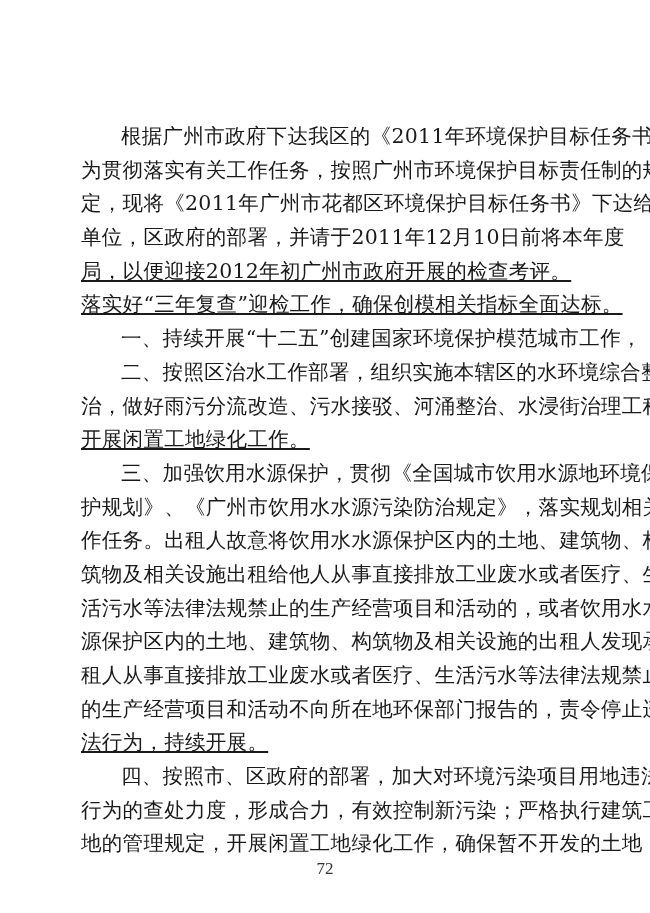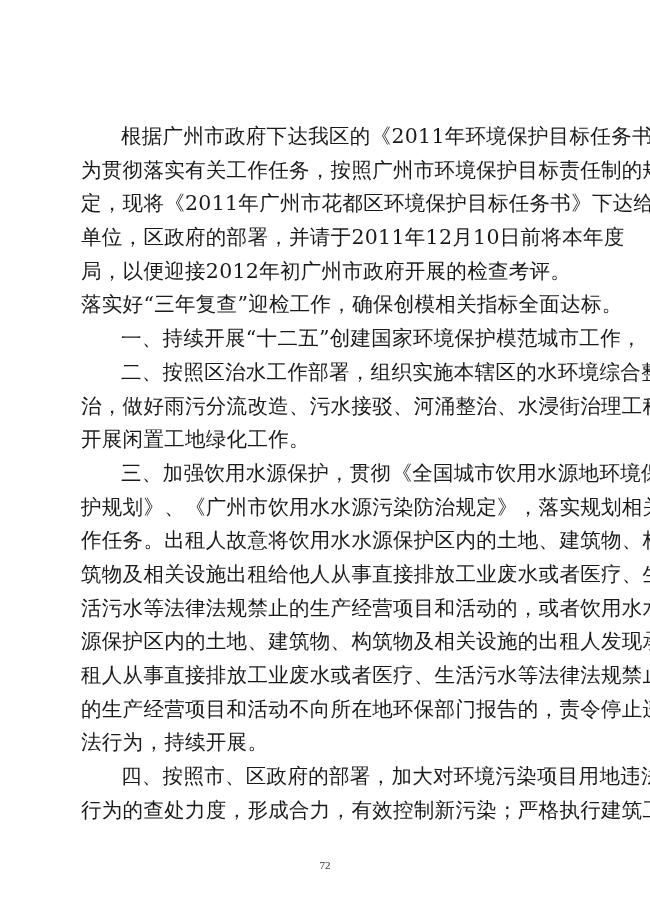--- a/index.html
+++ b/index.html
@@ -35,29 +35,30 @@
       white-space: nowrap;
       text-align: justify;
       text-align-last: justify;
       letter-spacing: 0.3px;
     }
     .line.indent {
       padding-left: 40px;
     }
     .line.last {
       text-align-last: left;
+      text-decoration: underline;
     }
     .page-number {
       position: absolute;
       left: 0;
       width: 650px;
       top: 859px;
       text-align: center;
       font-family: "Liberation Serif", serif;
-      font-size: 11px;
+      font-size: 17px;
       color: #333333;
     }
   </style>
 </head>
 <body>
 
 <div class="page">
   <div class="body-text">
 
     <div class="line indent">根据广州市政府下达我区的《2011年环境保护目标任务书》，</div>
@@ -78,16 +79,17 @@
     <div class="line">作任务。出租人故意将饮用水水源保护区内的土地、建筑物、构</div>
     <div class="line">筑物及相关设施出租给他人从事直接排放工业废水或者医疗、生</div>
     <div class="line">活污水等法律法规禁止的生产经营项目和活动的，或者饮用水水</div>
     <div class="line">源保护区内的土地、建筑物、构筑物及相关设施的出租人发现承</div>
     <div class="line">租人从事直接排放工业废水或者医疗、生活污水等法律法规禁止</div>
     <div class="line">的生产经营项目和活动不向所在地环保部门报告的，责令停止违</div>
     <div class="line last">法行为，持续开展。</div>
 
     <div class="line indent">四、按照市、区政府的部署，加大对环境污染项目用地违法</div>
     <div class="line">行为的查处力度，形成合力，有效控制新污染；严格执行建筑工</div>
+    <div class="line">地的管理规定，开展闲置工地绿化工作，确保暂不开发的土地</div>
   </div>
 
   <div class="page-number">72</div>
 </div>
 
 </body></html>

